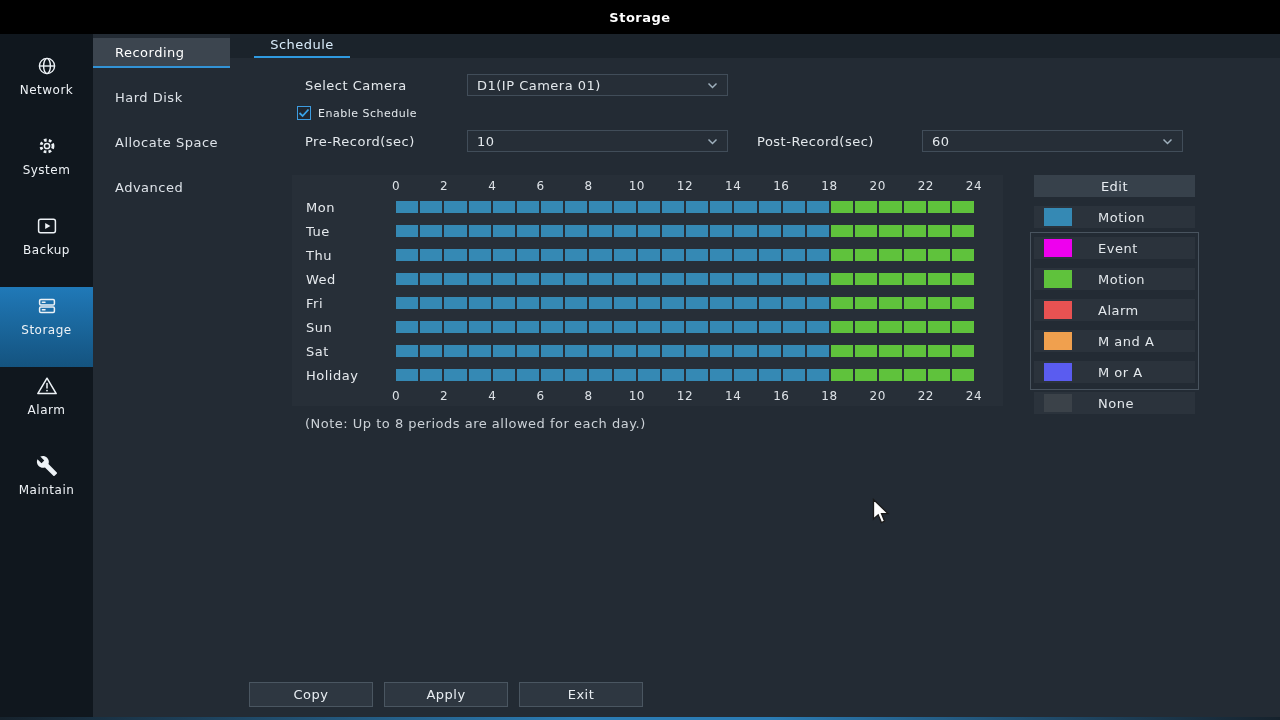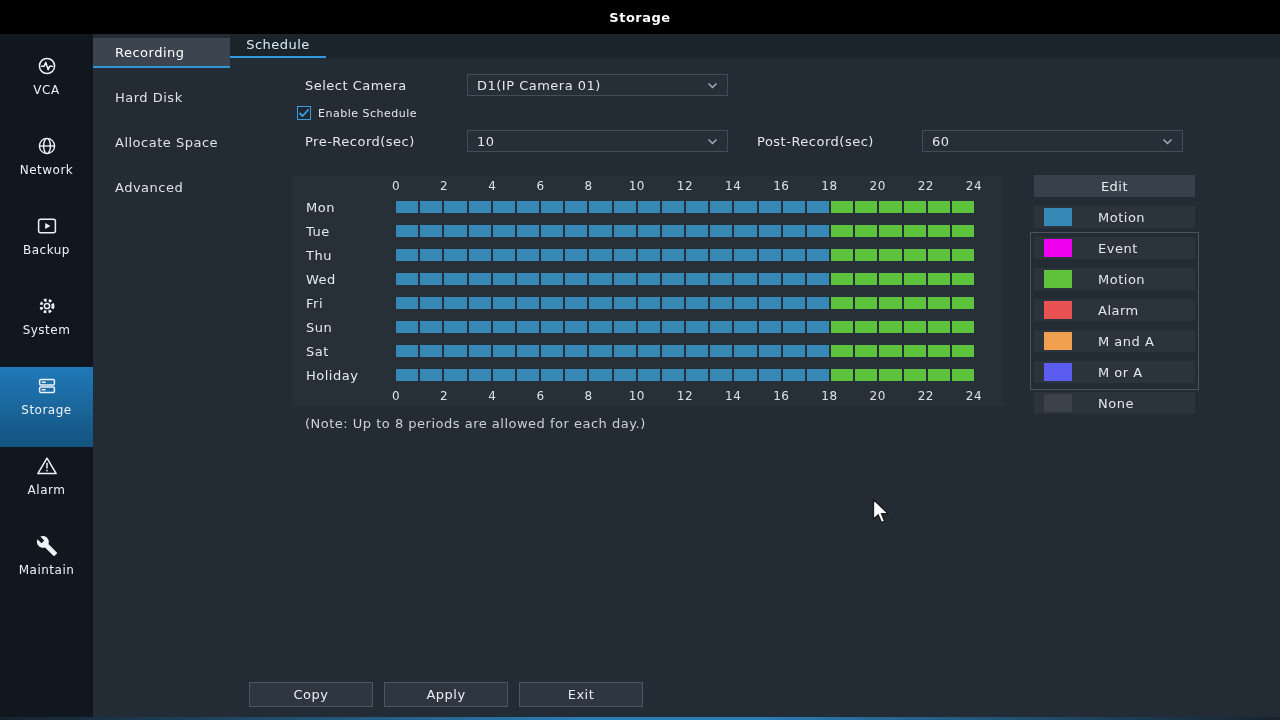--- a/index.html
+++ b/index.html
@@ -13,21 +13,21 @@
   .side-item.selected{background:linear-gradient(180deg,#2079b8 0%,#14537f 100%);}
   .side-icon{height:22px;display:block}
   .side-icon svg{display:block}
   .side-label{font-size:12px;}
 
   .submenu{position:absolute;top:34px;left:93px;width:137px;height:686px;background:#232b34;padding-top:4px;}
   .sub-item{height:30px;line-height:30px;margin-bottom:15px;padding-left:22px;font-size:13px;color:#dde2e8;cursor:pointer;}
   .sub-item.selected{background:#3c454f;border-bottom:2px solid #3293d6;color:#fff;}
 
   .content{position:absolute;top:34px;left:230px;width:1050px;height:686px;background:#232b34;}
-  .tabbar{height:24px;background:#1b232b;display:flex;}
+  .tabbar{height:24px;background:#1b232b;display:flex;padding-left:24px;}
   .tab{min-width:96px;text-align:center;padding:0 12px;line-height:22px;font-size:13px;color:#d9ecfb;border-bottom:2px solid #2f9ae0;cursor:pointer;}
 
   .form-rows{position:absolute;top:40px;left:67px;}
   .form-row{display:flex;align-items:center;height:22px;margin-bottom:6px;}
   .row1,.row3{padding-left:8px;}
   .flabel{display:inline-block;width:162px;font-size:13px;color:#e3e8ec;}
   .flabel.post{width:165px;margin-left:29px;}
   .dropdown{width:261px;height:22px;background:#262e37;border:1px solid #414d59;display:flex;align-items:center;justify-content:space-between;padding:0 9px;font-size:13px;color:#e3e8ec;cursor:pointer;}
   .chev{display:flex;align-items:center;}
   .checkbox{width:14px;height:14px;border:1px solid #3d9ce0;background:#1f2730;display:inline-flex;align-items:center;justify-content:center;cursor:pointer;margin-right:7px;}
@@ -62,54 +62,45 @@
 </head>
 <body>
 
 <div class="app">
 
   <div class="titlebar">Storage</div>
 
   <nav class="sidebar">
       <div class="side-item">
         <span class="side-icon">
-          <svg width="22" height="22" viewBox="0 0 22 22" fill="none" stroke="#edf2f6" stroke-width="1.5" stroke-linejoin="round" stroke-linecap="round">
-            <circle cx="11" cy="11" r="7.6"></circle>
-            <polyline points="5.6,11.3 8.2,11.3 9.8,7.4 12.2,14.8 13.6,11.3 16.4,11.3"></polyline>
-          </svg>
-        </span>
-        <span class="side-label">VCA</span>
-      </div>
-      <div class="side-item">
-        <span class="side-icon">
           <svg width="22" height="22" viewBox="0 0 22 22" fill="none" stroke="#edf2f6" stroke-width="1.4">
             <circle cx="11" cy="11" r="7.6"></circle>
             <ellipse cx="11" cy="11" rx="3.4" ry="7.6"></ellipse>
             <line x1="3.4" y1="11" x2="18.6" y2="11"></line>
           </svg>
         </span>
         <span class="side-label">Network</span>
+      </div>
+      <div class="side-item">
+        <span class="side-icon">
+          <svg width="22" height="22" viewBox="0 0 22 22" fill="none" stroke="#edf2f6">
+            <circle cx="11" cy="11" r="6" stroke-width="2.8" stroke-dasharray="2.7 2.2"></circle>
+            <circle cx="11" cy="11" r="2.6" stroke-width="1.5"></circle>
+          </svg>
+        </span>
+        <span class="side-label">System</span>
       </div>
       <div class="side-item">
         <span class="side-icon">
           <svg width="22" height="22" viewBox="0 0 22 22" fill="none" stroke="#edf2f6" stroke-width="1.5" stroke-linejoin="round">
             <rect x="2.6" y="4.2" width="16.8" height="13.6" rx="2"></rect>
             <path d="M9.2 8 L14.4 11 L9.2 14 Z" fill="#edf2f6" stroke="none"></path>
           </svg>
         </span>
         <span class="side-label">Backup</span>
-      </div>
-      <div class="side-item">
-        <span class="side-icon">
-          <svg width="22" height="22" viewBox="0 0 22 22" fill="none" stroke="#edf2f6">
-            <circle cx="11" cy="11" r="6" stroke-width="2.8" stroke-dasharray="2.7 2.2"></circle>
-            <circle cx="11" cy="11" r="2.6" stroke-width="1.5"></circle>
-          </svg>
-        </span>
-        <span class="side-label">System</span>
       </div>
       <div class="side-item selected">
         <span class="side-icon">
           <svg width="22" height="22" viewBox="0 0 22 22" fill="none" stroke="#edf2f6" stroke-width="1.5" stroke-linecap="round">
             <rect x="3.6" y="4.6" width="14.8" height="5.4" rx="1.2"></rect>
             <rect x="3.6" y="12" width="14.8" height="5.4" rx="1.2"></rect>
             <line x1="6.4" y1="7.3" x2="9" y2="7.3"></line>
             <line x1="6.4" y1="14.7" x2="9" y2="14.7"></line>
           </svg>
         </span>

